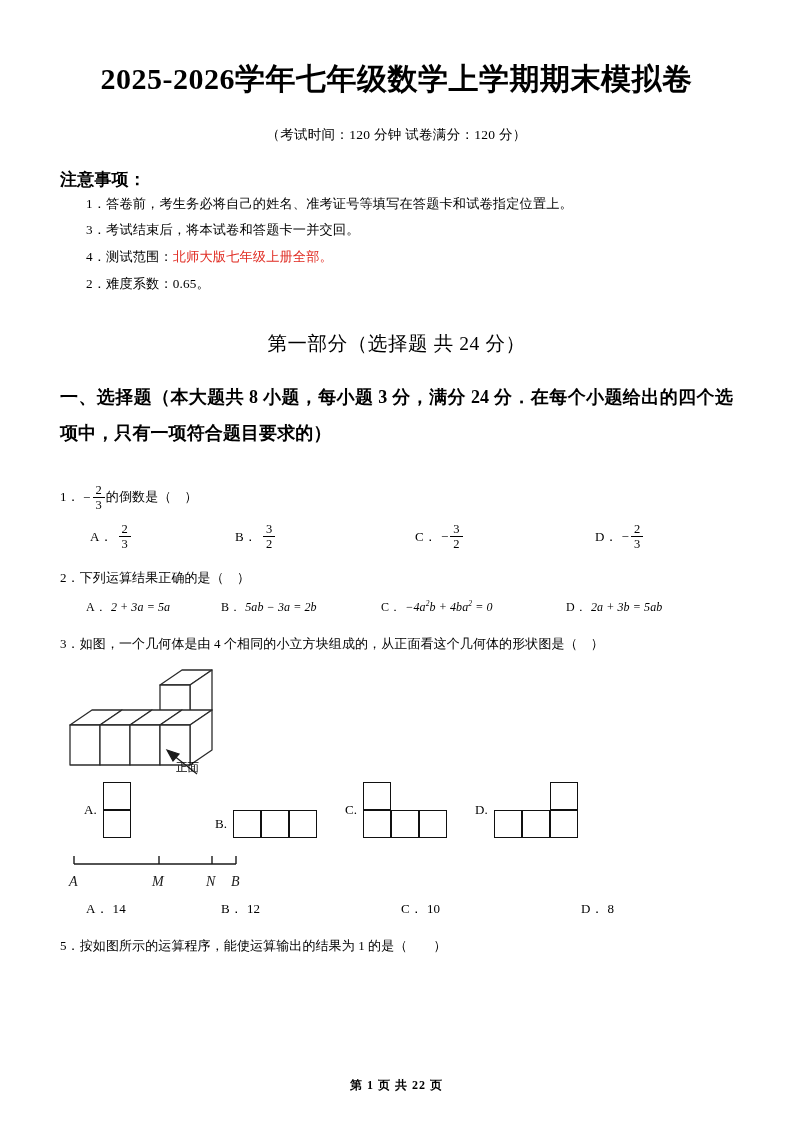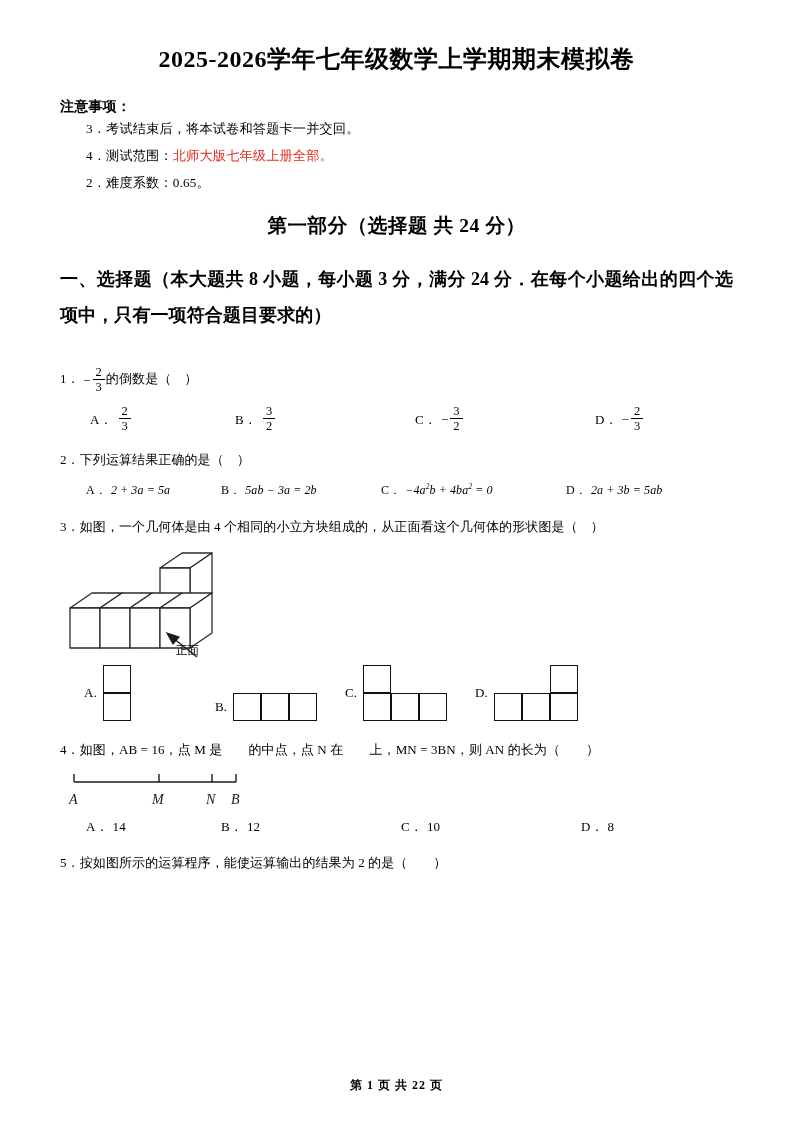--- a/index.html
+++ b/index.html
@@ -22,38 +22,38 @@
     height: 1122px;
     box-sizing: border-box;
     padding: 0 60px;
   }
 
   
   .doc-title {
     text-align: center;
     font-family: "Liberation Serif", "DejaVu Serif", serif;
     font-weight: bold;
-    font-size: 24px;
+    font-size: 30px;
     letter-spacing: 0.5px;
     margin: 0;
-    padding-top: 44px;
+    padding-top: 60px;
     line-height: 1.25;
   }
   .doc-subtitle {
     text-align: center;
     font-size: 13.5px;
     margin: 0;
     padding-top: 28px;
     letter-spacing: 0.3px;
   }
 
   
   .notice-heading {
     font-weight: bold;
-    font-size: 14px;
+    font-size: 17px;
     margin: 0;
     padding-top: 24px;
     letter-spacing: 0.2px;
   }
   .notice-list {
     margin: 0;
     padding: 0;
     list-style: none;
   }
   .notice-item {
@@ -61,23 +61,23 @@
     line-height: 2.03;
     text-indent: 26px;
     letter-spacing: 0.15px;
     text-align: justify;
   }
   .red-text { color: #e02b22; }
 
   
   .part-heading {
     text-align: center;
-    font-weight: bold;
+    font-weight: normal;
     font-size: 19.5px;
-    margin: 0;
+    margin: 16px;
     padding-top: 16px;
     padding-bottom: 4px;
     letter-spacing: 0.6px;
   }
   .section-intro {
     font-size: 18px;
     line-height: 2.0;
     letter-spacing: 0.1px;
     font-weight: bold;
     text-align: justify;
@@ -169,24 +169,26 @@
     font-weight: bold;
     letter-spacing: 1px;
   }
 </style>
 </head>
 <body>
 
 <div class="page">
 
   <h1 class="doc-title">2025-2026学年七年级数学上学期期末模拟卷</h1>
+  <p class="doc-subtitle">（考试时间：120 分钟    试卷满分：120 分）</p>
 
   <p class="notice-heading">注意事项：</p>
 
   <div class="notice-list">
+    <div class="notice-item">1．答卷前，考生务必将自己的姓名、准考证号等填写在答题卡和试卷指定位置上。</div>
     <div class="notice-item">3．考试结束后，将本试卷和答题卡一并交回。</div>
     <div class="notice-item"><span>4．测试范围：</span><span class="red-text">北师大版七年级上册全部</span><span class="red-text">。</span></div>
     <div class="notice-item">2．难度系数：0.65。</div>
   </div>
 
   <h2 class="part-heading">第一部分（选择题 共 24 分）</h2>
 
   <p class="section-intro">一、选择题（本大题共 8 小题，每小题 3 分，满分 24 分．在每个小题给出的四个选项中，只有一项符合题目要求的）</p>
 
   <div class="question">
@@ -322,21 +324,20 @@
           <span class="sq" style="left:56px; top:0;"></span>
           <span class="sq" style="left:0; top:28px;"></span>
           <span class="sq" style="left:28px; top:28px;"></span>
           <span class="sq" style="left:56px; top:28px;"></span>
         </span>
       </div>
     </div>
   </div>
 
   <div class="question">
-    <span class="q-stem" style="padding-top:12px;">4．如图，AB = 16，点 M 是　　的中点，点 N 在　　上，MN = 3BN，则 AN 的长为（　　）</span>
 
     <div class="seg-fig">
       <svg width="200" height="46" viewBox="0 0 200 46">
         <g stroke="#1a1a1a" stroke-width="1.4">
           <line x1="14" y1="14" x2="176" y2="14"></line>
           <line x1="14" y1="6" x2="14" y2="14"></line>
           <line x1="99" y1="6" x2="99" y2="14"></line>
           <line x1="152" y1="6" x2="152" y2="14"></line>
           <line x1="176" y1="6" x2="176" y2="14"></line>
         </g>
@@ -363,18 +364,18 @@
         <span>10</span>
       </div>
       <div class="opt">
         <span class="opt-label">D．</span>
         <span>8</span>
       </div>
     </div>
   </div>
 
   <div class="question">
-    <span class="q-stem" style="padding-top:14px;">5．按如图所示的运算程序，能使运算输出的结果为 2 的是（　　）</span>
+    <span class="q-stem" style="padding-top:14px;">5．按如图所示的运算程序，能使运算输出的结果为 1 的是（　　）</span>
   </div>
 
 </div>
 
 <div class="footer">第 1 页 共 22 页</div>
 
 </body></html>

